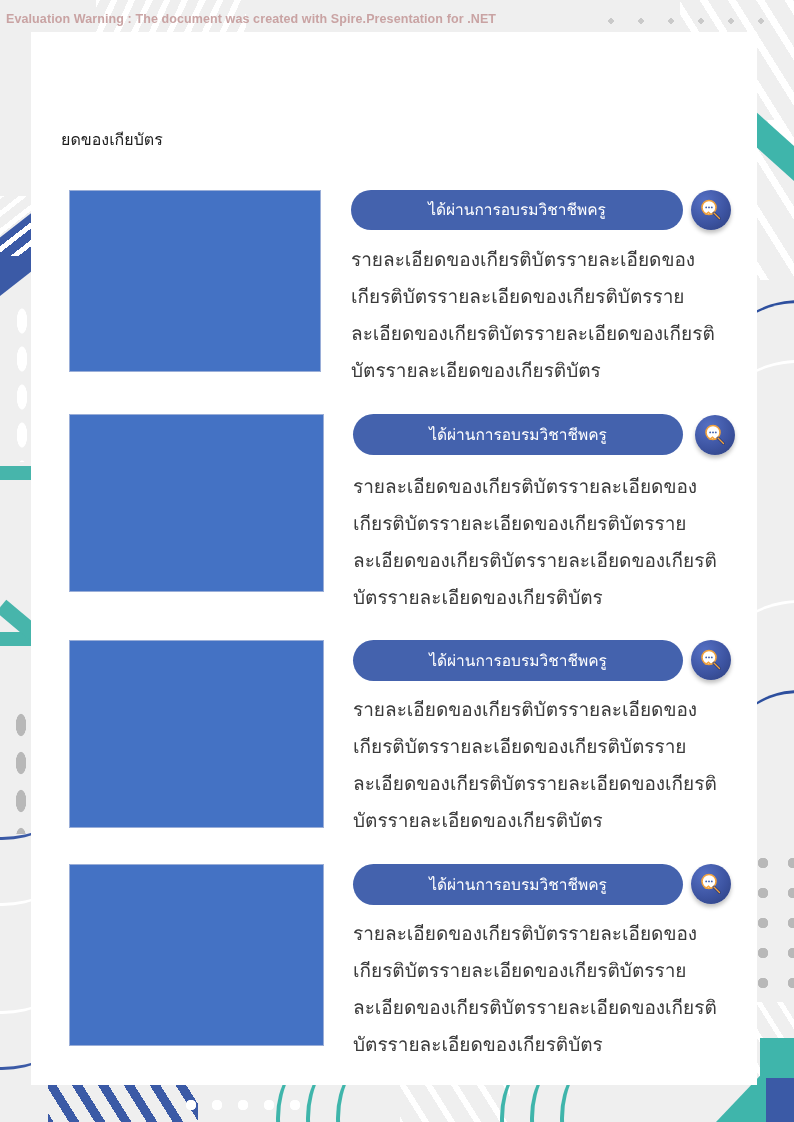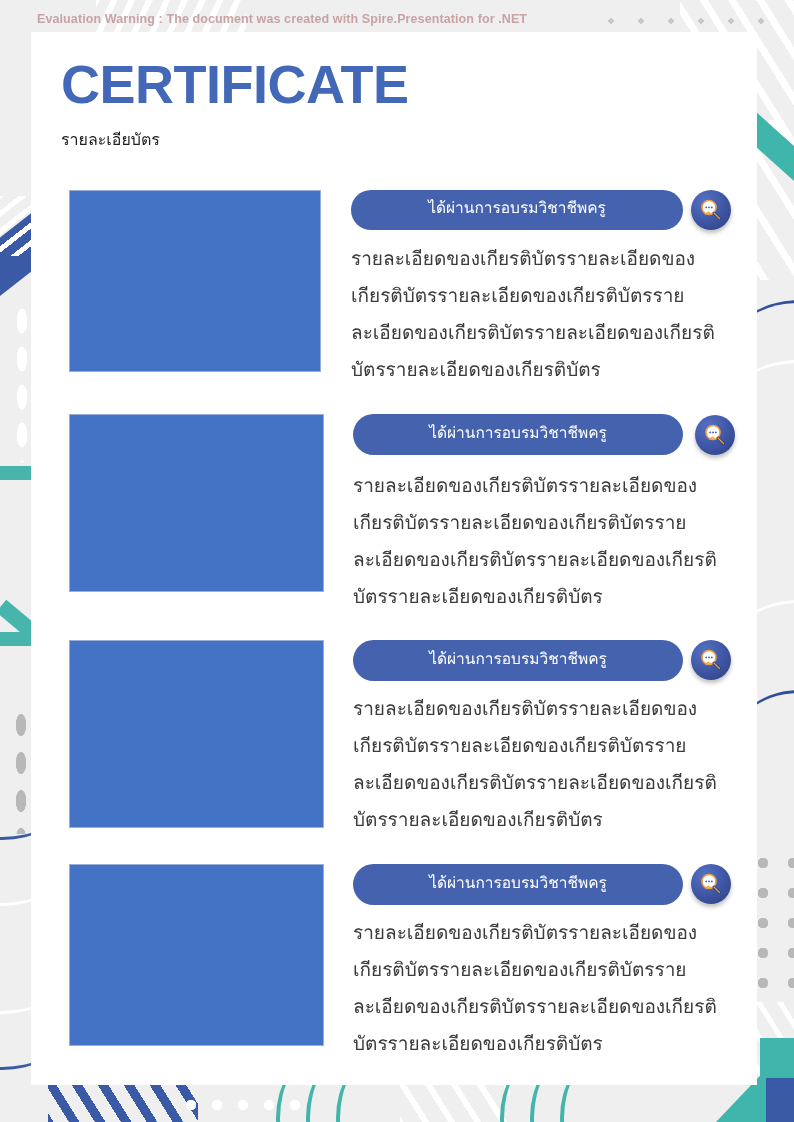--- a/index.html
+++ b/index.html
@@ -154,21 +154,21 @@
     left:400px; top:1058px; width:110px; height:70px;
     background:repeating-linear-gradient(58deg,#ffffff 0 6px,rgba(255,255,255,0) 6px 22px);
   }
   .b-teal-c4{ left:500px; top:1058px; width:80px; height:120px; border-left:4px solid #3fb5ab; border-radius:50%; }
   .b-teal-c5{ left:530px; top:1058px; width:80px; height:120px; border-left:4px solid #3fb5ab; border-radius:50%; }
   .b-teal-c6{ left:560px; top:1058px; width:80px; height:120px; border-left:4px solid #3fb5ab; border-radius:50%; }
 
   
   .eval-warning{
     position:absolute; left:0; top:12px; width:790px;
-    text-align:left; padding-left:37px;
+    text-align:left; padding-left:6px;
     font-size:12.5px; font-weight:bold; color:#c9a3a3;
     letter-spacing:.1px; z-index:40; white-space:nowrap;
   }
 
   
   .page-card{
     position:absolute; left:31px; top:32px;
     width:726px; height:1053px;
     background:#ffffff; z-index:20;
   }
@@ -182,21 +182,21 @@
     position:absolute; left:30px; top:98px;
     font-size:16px; color:#1d1d1d; line-height:1.2;
   }
 
   
   .row{ position:absolute; left:0; width:726px; }
   .thumb{
     position:absolute;
     background:#4472c4; border:1px solid #9aaed8;
   }
-  .right-col{ position:absolute;font-family:Liberation Mono, monospace; }
+  .right-col{ position:absolute; }
 
   .pill{
     position:relative;
     background:#4462ad; color:#ffffff;
     border-radius:999px;
     display:flex; align-items:center; justify-content:center;
     font-size:15.5px; line-height:1;
     padding:0 18px;
   }
   .badge{
@@ -253,22 +253,21 @@
   <div class="deco b-dots"></div>
   <div class="deco b-teal-c1"></div>
   <div class="deco b-teal-c2"></div>
   <div class="deco b-teal-c3"></div>
   <div class="deco b-white-stripes"></div>
   <div class="deco b-teal-c4"></div>
   <div class="deco b-teal-c5"></div>
   <div class="deco b-teal-c6"></div>
 
   <div class="page-card">
-    <div class="title">CERTIFICATE</div>
-    <div class="subtitle">รายละเอียบัตร</div>
+    <div class="subtitle">ยดของเกียบัตร</div>
 
     <div class="row" style="top:158px;height:200px;">
       <div class="thumb" style="left:38px;top:0px;width:252px;height:182px;"></div>
       <div class="right-col" style="left:320px;top:0px;width:380px;">
         <div class="pill" style="width:332px;height:40px;">
           <span>ได้ผ่านการอบรมวิชาชีพครู</span>
         </div>
         <div class="badge" style="left:340px;top:0px;">
           <svg width="24" height="24" viewBox="0 0 24 24" aria-hidden="true">
             <circle cx="10" cy="9.5" r="7" fill="#ffffff" stroke="#f2a23c" stroke-width="1.6"></circle>

